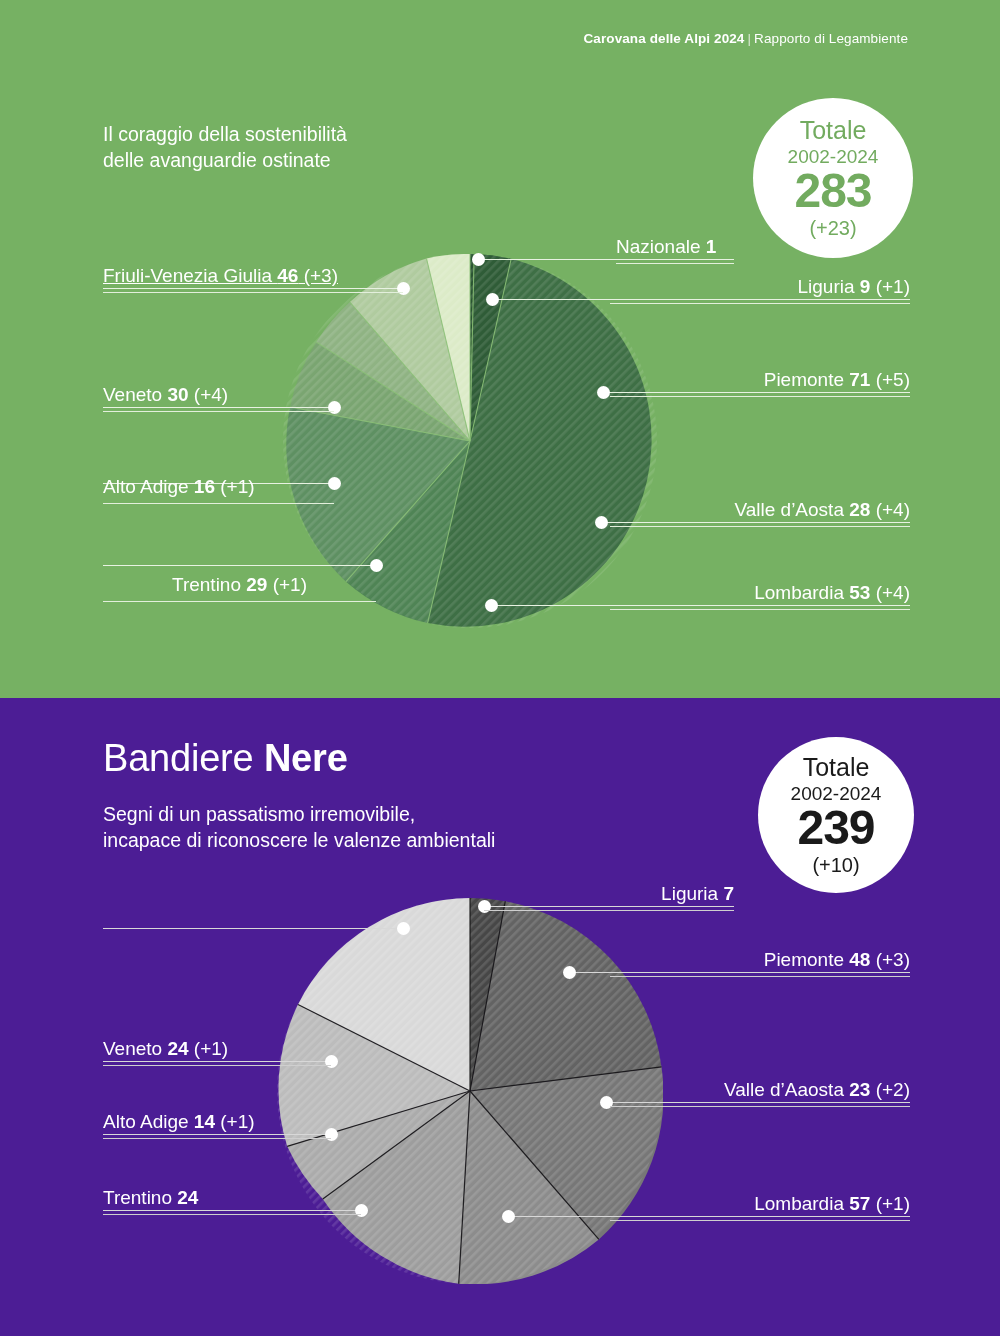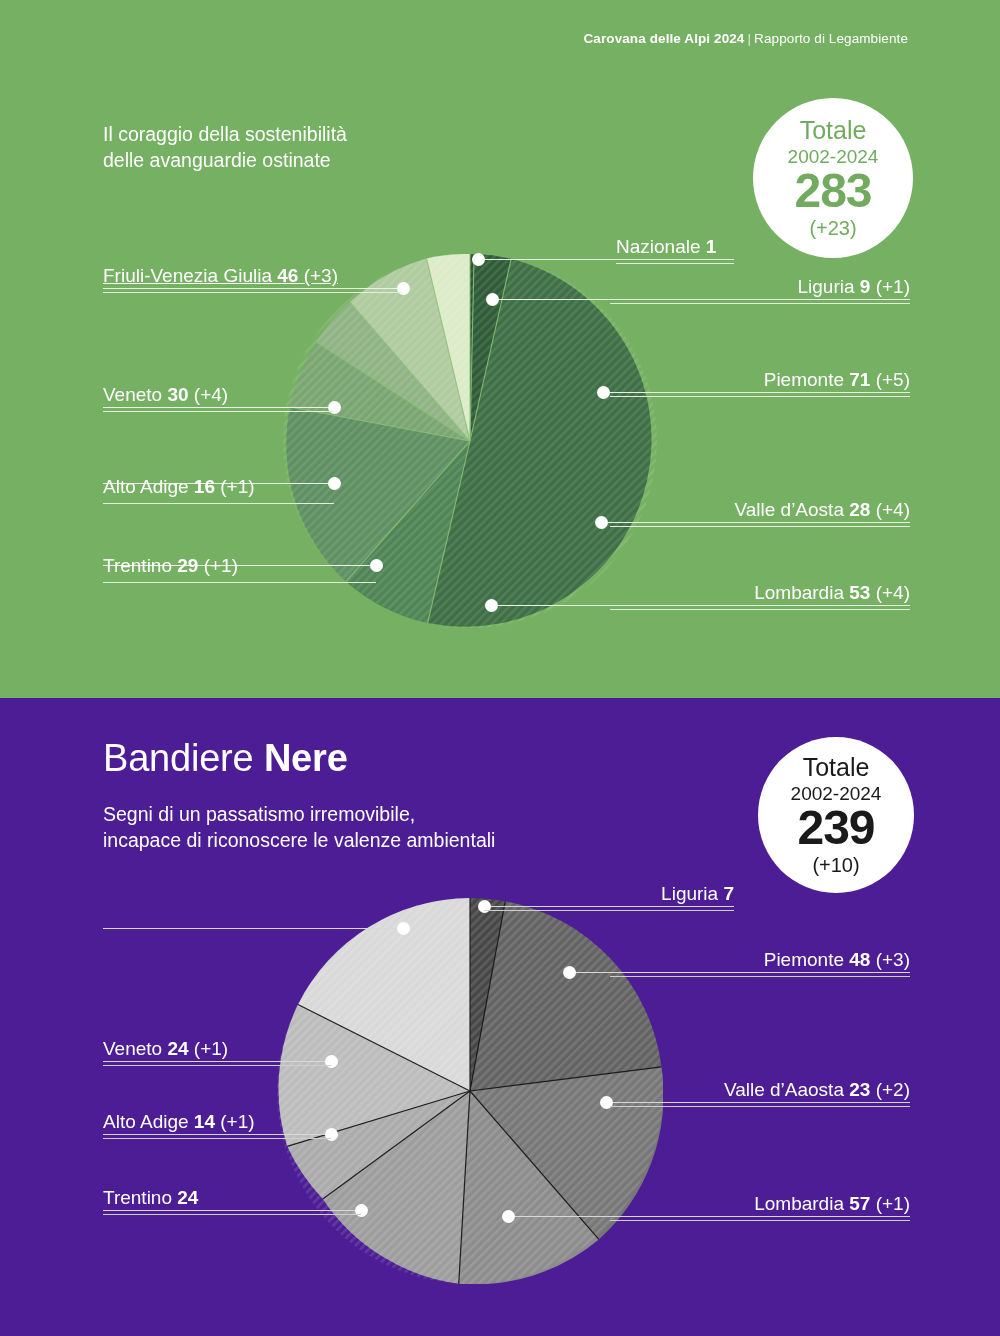--- a/index.html
+++ b/index.html
@@ -180,21 +180,21 @@
   <div class="label lbl-green right" style="left:610px; top:499px; width:300px;">
     <span>Valle d’Aosta </span><b>28</b><span class="paren"> (+4)</span>
     <span class="rule"></span>
   </div>
 
   <div class="label lbl-green right" style="left:610px; top:582px; width:300px;">
     <span>Lombardia </span><b>53</b><span class="paren"> (+4)</span>
     <span class="rule"></span>
   </div>
 
-  <div class="label lbl-green" style="left:103px; top:555px; width:273px;">
+  <div class="label lbl-green" style="left:103px; top:574px; width:273px;text-align:center;">
     <span>Trentino </span><b>29</b><span class="paren"> (+1)</span>
     <span class="rule"></span>
   </div>
 
   <div class="label lbl-green" style="left:103px; top:460px; width:231px;margin-top:16px;">
     <span>Alto Adige </span><b>16</b><span class="paren"> (+1)</span>
     <span class="rule"></span>
   </div>
 
   <div class="label lbl-green" style="left:103px; top:384px; width:231px;">

